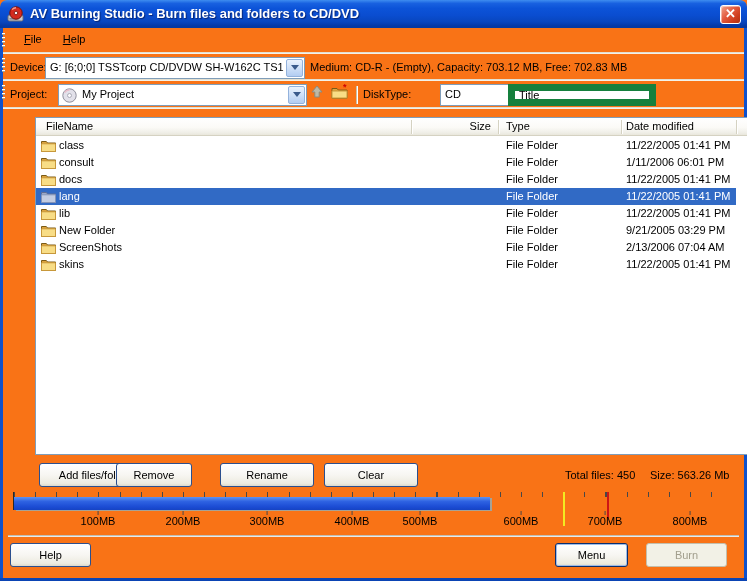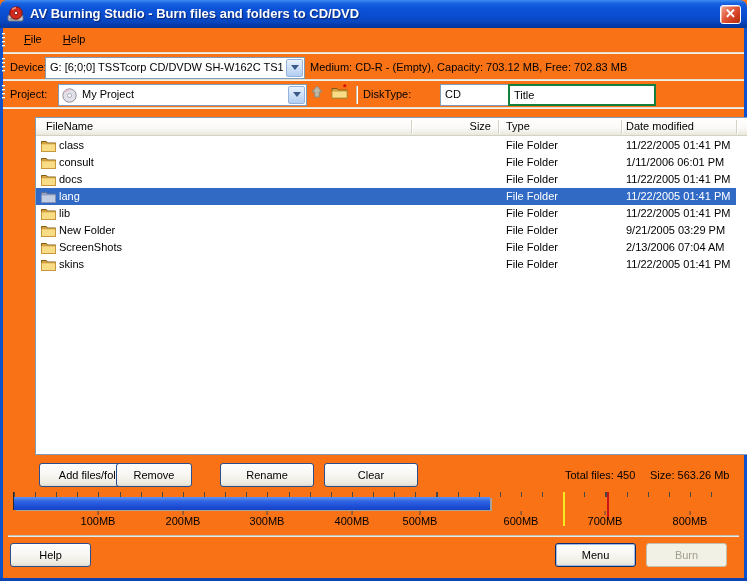--- a/index.html
+++ b/index.html
@@ -40,21 +40,21 @@
   
   .combo { position:absolute; height:22px; background:#fff; border:1px solid #7F9DB9; }
   .combo-text { position:absolute; left:4px; top:3px; right:20px; white-space:nowrap; overflow:hidden; }
   .combo-text.with-ico { left:23px; }
   .combo-btn { position:absolute; right:1px; top:1px; bottom:1px; width:17px; border:1px solid #93B2DC;
     border-radius:2px; background:linear-gradient(180deg,#EAF2FD 0%,#CCDEF7 55%,#B2CDF2 100%);
     text-align:center; cursor:pointer; }
   .combo-btn .arr { display:inline-block; margin-top:5px; width:0; height:0;
     border-left:4px solid transparent; border-right:4px solid transparent; border-top:5px solid #3A5A8C; }
   .combo-ico { position:absolute; left:3px; top:3px; }
-  .txt-input { position:absolute; height:22px; border:2px solid #15803d; background:#fff;
+  .txt-input { position:absolute; height:22px; border:7px solid #15803d; background:#fff;
     font-family:"Liberation Sans",sans-serif; font-size:11px; padding:0 4px; }
 
   .tool-btn { position:absolute; width:21px; height:21px; text-align:center; line-height:19px; }
   .vsep { position:absolute; width:1px; height:18px; background:#C6C2AE; box-shadow:1px 0 0 #fff; }
 
   
   .listview { position:absolute; left:0; top:117px; width:731px; height:338px;
     background:#fff; border:1px solid #7F9DB9;margin-left:35px; }
   .lv-header { position:absolute; left:0; top:0; right:0; height:18px;
     background:linear-gradient(180deg,#FFFFFF 0%,#FBFAF7 55%,#F0EFE8 85%,#E9E7DC 100%);
@@ -302,16 +302,16 @@
     <div class="mb-label" style="left:344px;"><i></i><span>400MB</span></div>
     <div class="mb-label" style="left:412px;"><i></i><span>500MB</span></div>
     <div class="mb-label" style="left:513px;"><i></i><span>600MB</span></div>
     <div class="mb-label" style="left:597px;"><i></i><span>700MB</span></div>
     <div class="mb-label" style="left:682px;"><i></i><span>800MB</span></div>
   </div>
 
   <div class="groove"></div>
 
   <button class="xp-btn" style="left:10px; top:543px; width:81px;">Help</button>
-  <button class="xp-btn default" style="left:555px; top:543px; width:81px;">Menu</button>
+  <button class="xp-btn default" style="left:555px; top:543px; width:73px;">Menu</button>
   <button class="xp-btn disabled" style="left:646px; top:543px; width:81px;">Burn</button>
 
 </div>
 
 </body></html>

